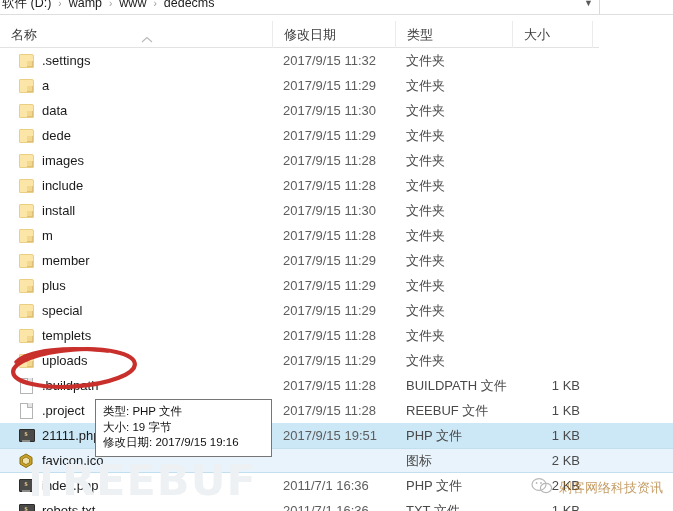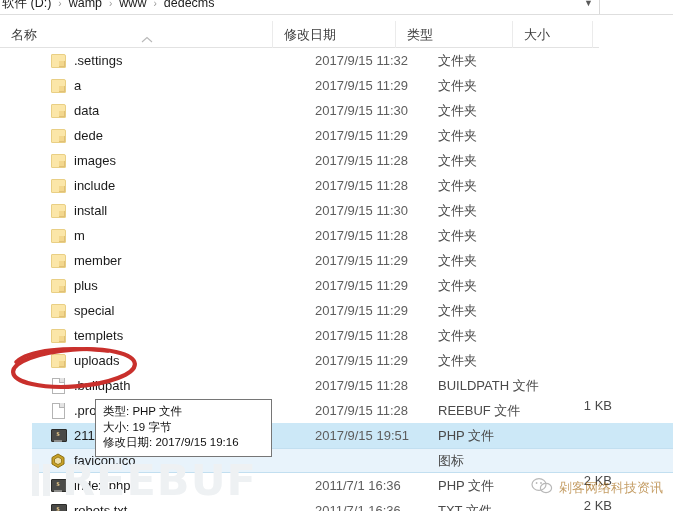--- a/index.html
+++ b/index.html
@@ -96,21 +96,20 @@
     overflow: hidden;
   }
   .sort-caret svg { display: block; }
 
   
   .file-list {
     position: absolute;
     left: 0; top: 48px;
     width: 673px;
     height: 420px;
-    padding-left: 32px;
   }
   .row {
     position: relative;
     height: 25px;
     display: flex;
     align-items: center;
     font-size: 13px;
     color: #1b1b1b;
     white-space: nowrap;
   }
@@ -150,21 +149,20 @@
   }
   .cell-size {
     position: absolute;
     left: 512px; top: 0;
     width: 80px; height: 100%;
     display: flex; align-items: center;
     justify-content: flex-end;
     padding-right: 12px;
     color: #4a4a4a;
     overflow: hidden;
-    margin-top: 20px;
   }
 
   .name-text { margin-left: 8px; }
 
   
   .icon { width: 16px; height: 15px; flex: none; position: relative; }
 
   
   .ico-folder::before {
     content: "";

